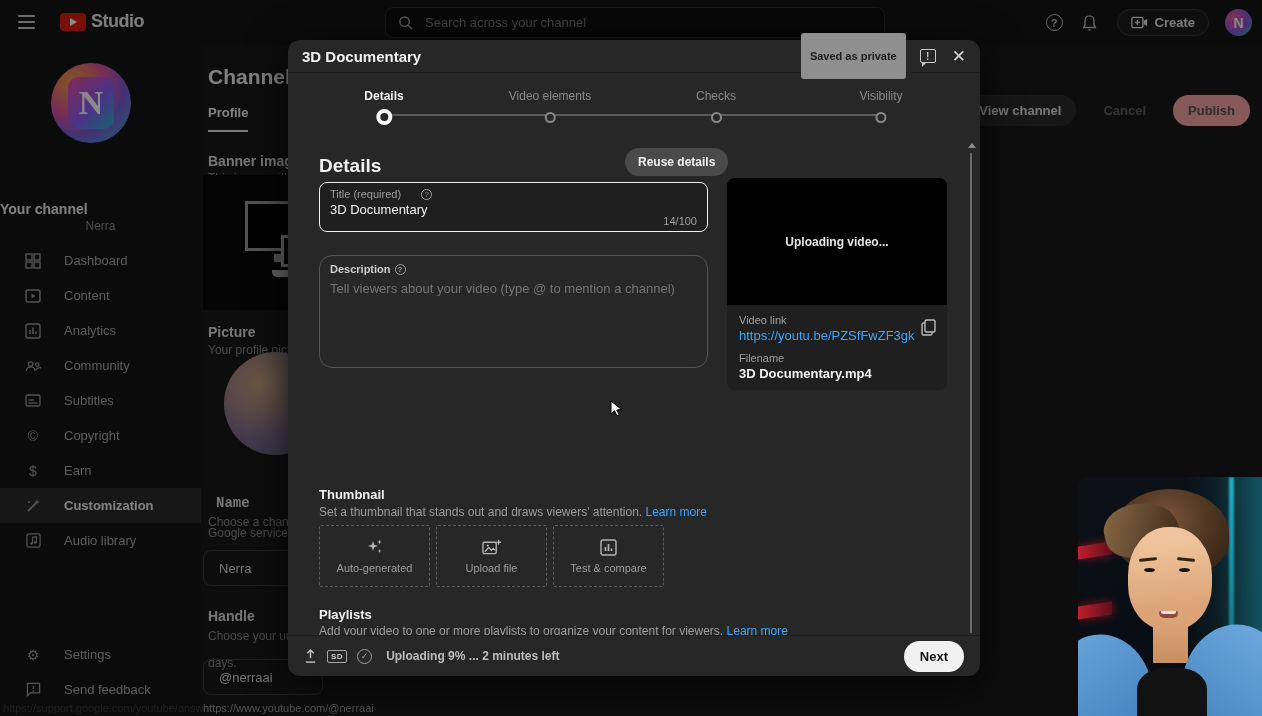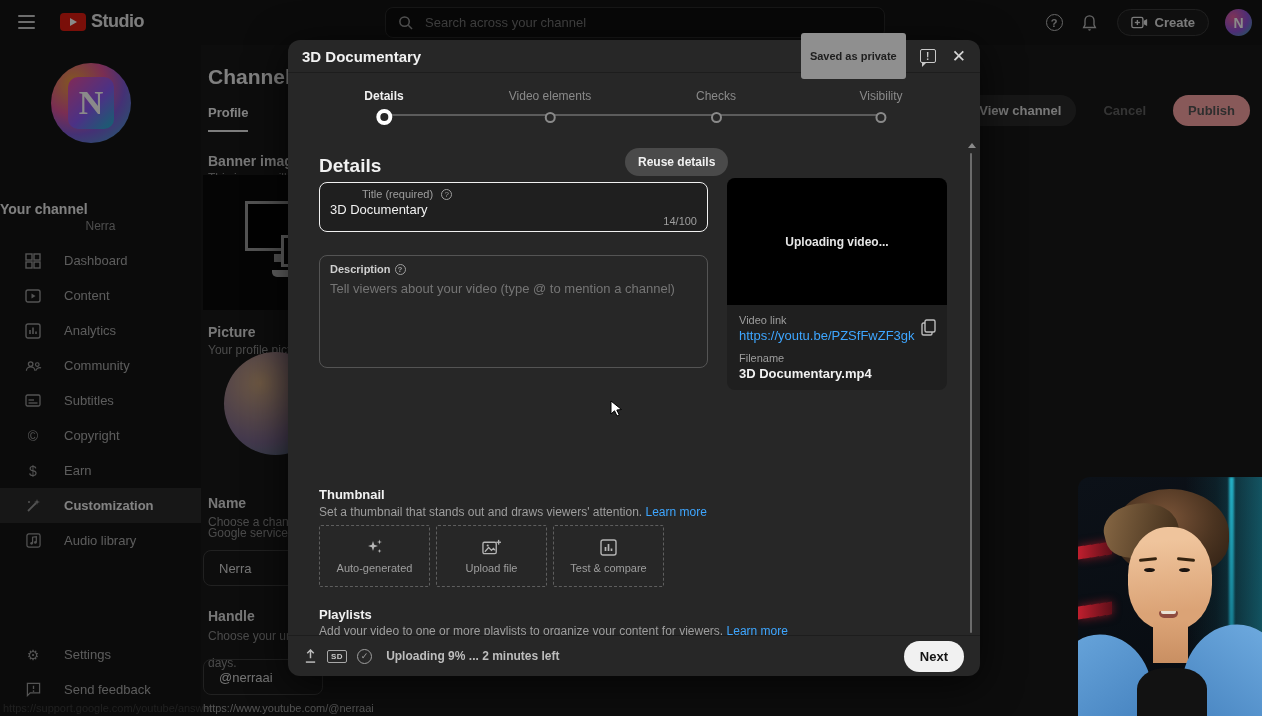--- a/index.html
+++ b/index.html
@@ -100,29 +100,29 @@
   .step-dot { width:11px; height:11px; border:2px solid #8a8a8a; border-radius:50%; background:#272727; margin:0 auto; }
   .step.active .step-dot { width:16px; height:16px; border:4.5px solid #fff; margin-top:-3px; }
 
   .modal-body { position:absolute; top:95px; left:0; right:0; height:500px; overflow:hidden; }
   .sec-title { position:absolute; left:31px; top:20px; color:#f1f1f1; font-size:19px; font-weight:bold; }
   .reuse-btn { position:absolute; left:337px; top:13px; background:#4a4a4a; color:#f1f1f1; font-size:12px;
                font-weight:bold; border-radius:15px; padding:7px 13px; cursor:pointer; }
 
   .title-box { position:absolute; left:31px; top:47px; width:389px; height:50px; background:#1f1f1f;
                border:1.5px solid #f1f1f1; border-radius:8px; padding:5px 10px; }
-  .field-label { color:#9e9e9e; font-size:11px; display:flex; align-items:center; gap:8px;margin-left:32px; }
+  .field-label { color:#9e9e9e; font-size:11px; display:flex; align-items:center; gap:20px; }
   .q-circle { width:11px; height:11px; border:1px solid #9e9e9e; border-radius:50%; font-size:8px;
               display:inline-flex; align-items:center; justify-content:center; color:#9e9e9e; }
   .title-input { width:100%; background:transparent; border:none; outline:none; color:#f1f1f1;
                  font-size:13px; margin-top:2px; font-family:"Liberation Sans",sans-serif; }
   .counter { position:absolute; right:10px; bottom:4px; color:#9e9e9e; font-size:11px; }
 
   .desc-box { position:absolute; left:31px; top:120px; width:389px; height:113px; border:1px solid #545454;
-              border-radius:8px; padding:7px 10px; cursor:text; }
+              border-radius:13px; padding:7px 10px; cursor:text; }
   .desc-label { color:#cfcfcf; font-size:11px; font-weight:bold; display:flex; align-items:center; gap:4px; }
   .desc-ph { color:#757575; font-size:13px; margin-top:6px; }
 
   .video-panel { position:absolute; left:439px; top:43px; width:220px; height:212px; background:#1f1f1f;
                  border-radius:8px; overflow:hidden; }
   .vp-video { height:127px; background:#000; display:flex; align-items:center; justify-content:center; }
   .vp-status { color:#e6e6e6; font-size:12px; font-weight:bold; }
   .vp-info { padding:9px 12px; position:relative; }
   .vp-label { color:#9e9e9e; font-size:11px; }
   .vp-link { color:#3ea6ff; font-size:13px; margin-top:2px; cursor:pointer; }
@@ -363,21 +363,21 @@
       <div class="bg-sec-s" style="position:absolute;left:7px;top:122px;width:95px;">This image will app</div>
       <div class="banner-box">
         <div class="tv"></div>
         <div class="laptop"></div>
       </div>
 
       <div class="bg-sec-h" style="position:absolute;left:7px;top:279px;">Picture</div>
       <div class="bg-sec-s" style="position:absolute;left:7px;top:294px;width:95px;">Your profile picture</div>
       <div class="pic-avatar"></div>
 
-      <div class="bg-sec-h" style="position:absolute;left:7px;top:450px;">Name</div>
+      <div class="bg-sec-h" style="position:absolute;left:15px;top:450px;font-family:Liberation Mono, monospace;">Name</div>
       <div class="bg-sec-s" style="position:absolute;left:7px;top:466px;width:95px;">Choose a channel n</div>
       <div class="bg-sec-s" style="position:absolute;left:7px;top:481px;width:95px;margin-top:0;">Google services. Yo</div>
       <div class="bg-input" style="top:505px;">Nerra</div>
 
       <div class="bg-sec-h" style="position:absolute;left:7px;top:563px;">Handle</div>
       <div class="bg-sec-s" style="position:absolute;left:7px;top:580px;width:95px;">Choose your uniqu</div>
       <div class="bg-sec-s" style="position:absolute;left:7px;top:595px;width:95px;margin-top:16px;">days.</div>
       <div class="bg-input" style="top:614px;">@nerraai</div>
     </div>
 

